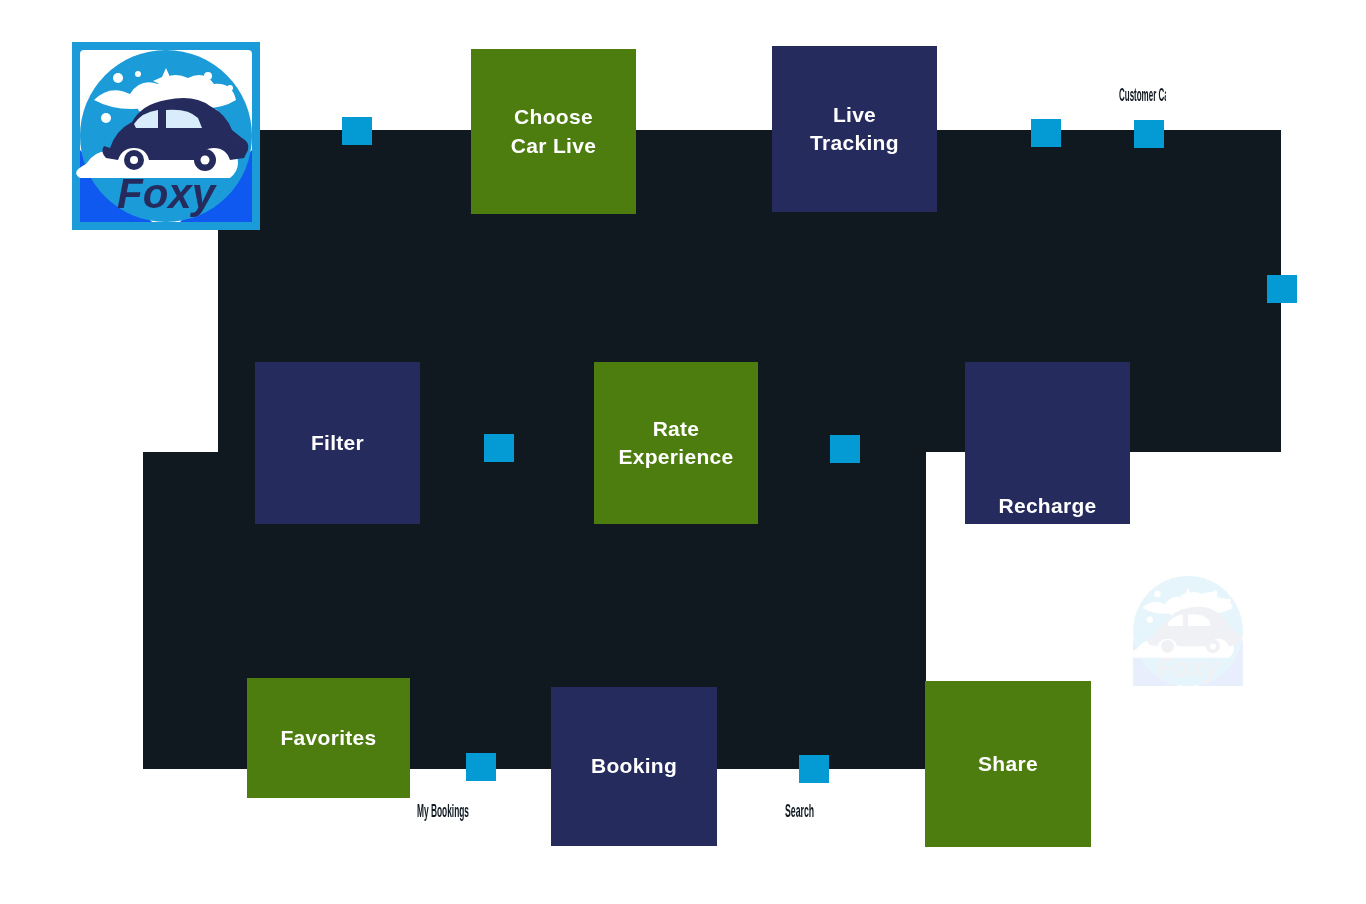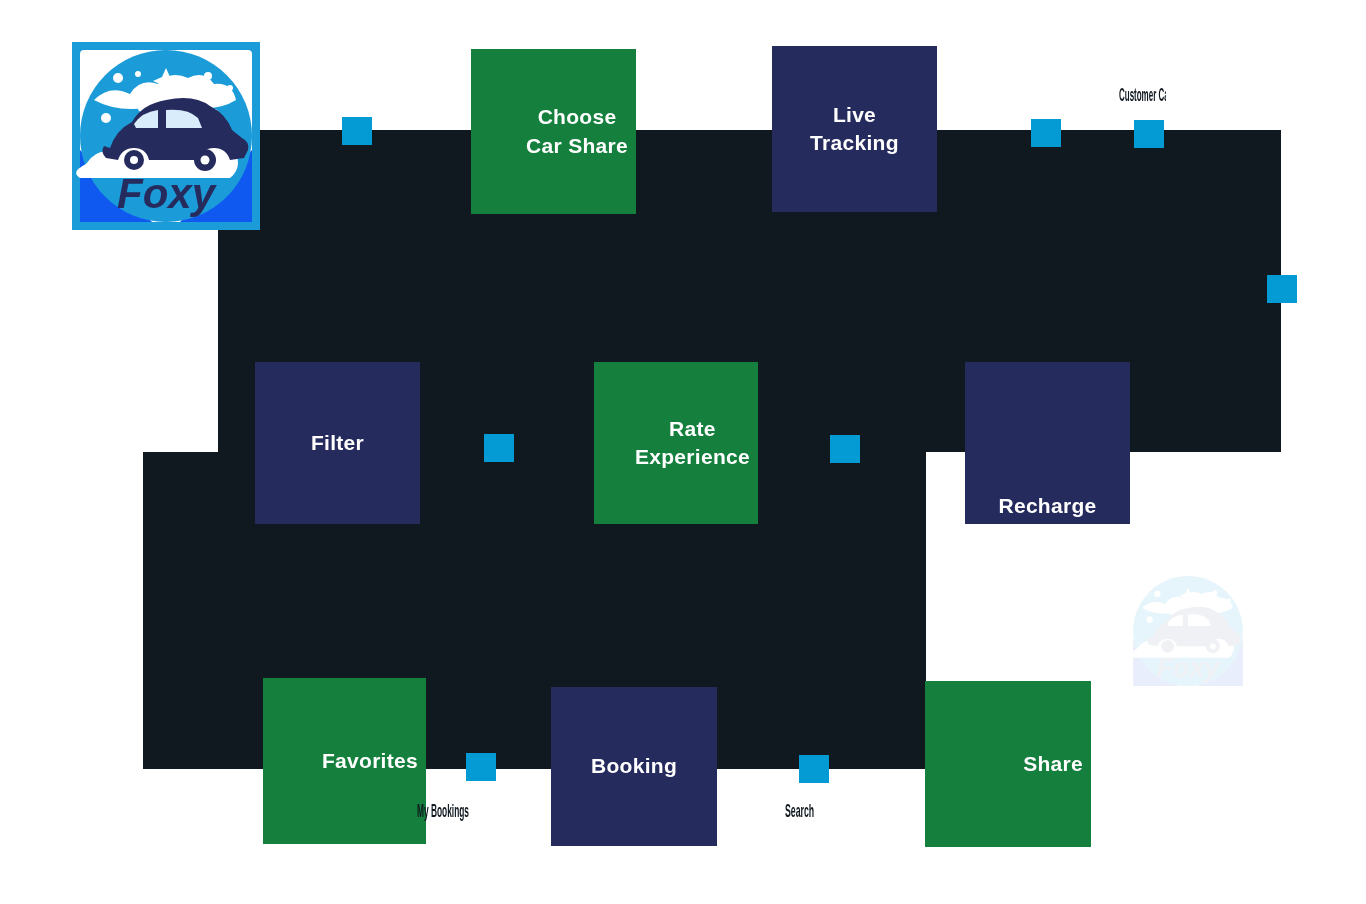--- a/index.html
+++ b/index.html
@@ -36,29 +36,29 @@
     text-align: center;
     color: #ffffff;
     font-weight: bold;
     font-size: 21px;
     line-height: 1.35;
     letter-spacing: 0.3px;
     padding: 4px 8px;
     box-sizing: border-box;
     user-select: none;
   }
-  .card.blue { background: #15803d; justify-content: flex-end; }
+  .card.blue { background: #4d7c0f; }
   .card.navy { background: #262B5E; }
 
   #card-choose-car-type { left: 471px; top: 49px;  width: 165px; height: 165px; }
   #card-live-tracking   { left: 772px; top: 46px;  width: 165px; height: 166px; }
   #card-filter          { left: 255px; top: 362px; width: 165px; height: 162px; }
   #card-rate-experience { left: 594px; top: 362px; width: 164px; height: 162px; }
   #card-recharge        { left: 965px; top: 362px; width: 165px; height: 162px; align-items: flex-end; }
-  #card-favorites       { left: 247px; top: 678px; width: 163px; height: 166px; margin-left: 16px; }
+  #card-favorites       { left: 247px; top: 678px; width: 163px; height: 120px; }
   #card-booking         { left: 551px; top: 687px; width: 166px; height: 159px; }
   #card-share           { left: 925px; top: 681px; width: 166px; height: 166px; }
 
   
   .dot {
     position: absolute;
     background: #049BD4;
     width: 30px;
     height: 28px;
   }
@@ -163,21 +163,21 @@
       <circle cx="62" cy="118" r="10" fill="#BFC4D4"></circle>
       <circle cx="133" cy="118" r="11" fill="#BFC4D4"></circle>
       <circle cx="133" cy="118" r="4.5" fill="#ffffff"></circle>
       <text x="94" y="166" text-anchor="middle" font-family="'Liberation Sans', sans-serif" font-size="42" font-weight="bold" font-style="italic" fill="#BFC4D4">Foxy</text>
     </svg>
   </div>
 
   <div class="card blue" id="card-choose-car-type">
     <span>
       <span>Choose</span><br>
-      <span>Car Share</span>
+      <span>Car Live</span>
     </span>
   </div>
 
   <div class="card navy" id="card-live-tracking">
     <span>
       <span>Live</span><br>
       <span>Tracking</span>
     </span>
   </div>
 

